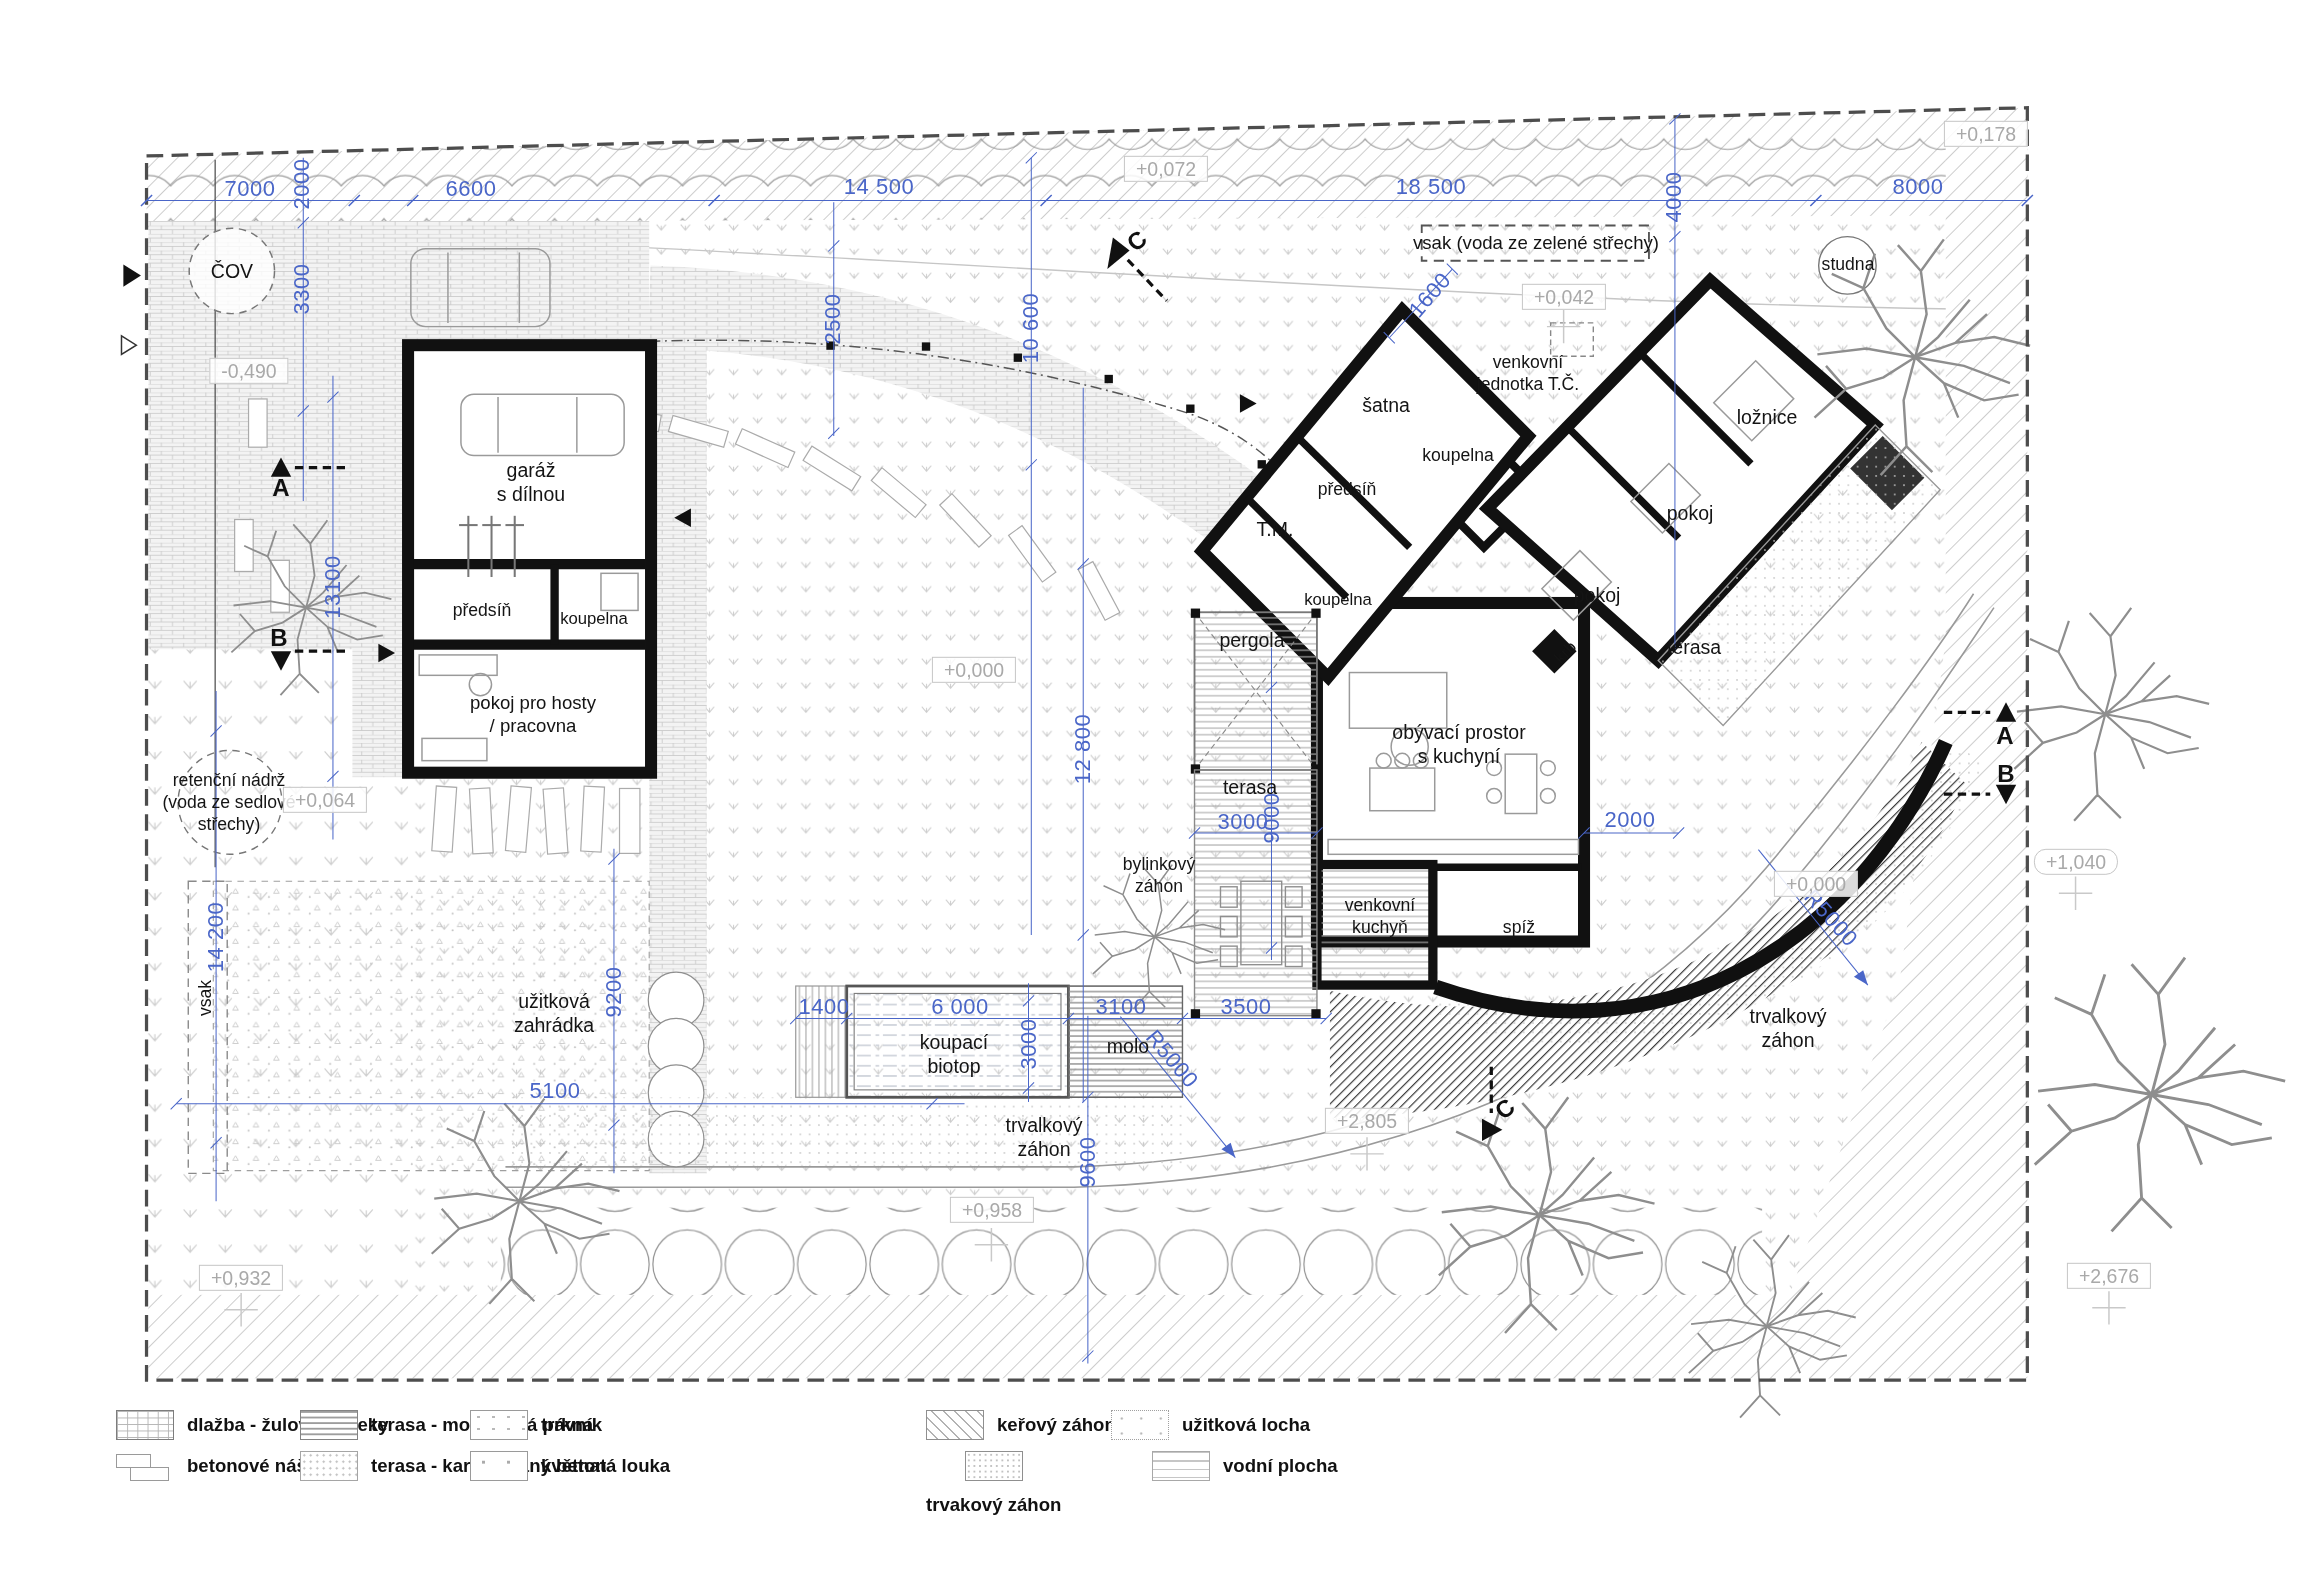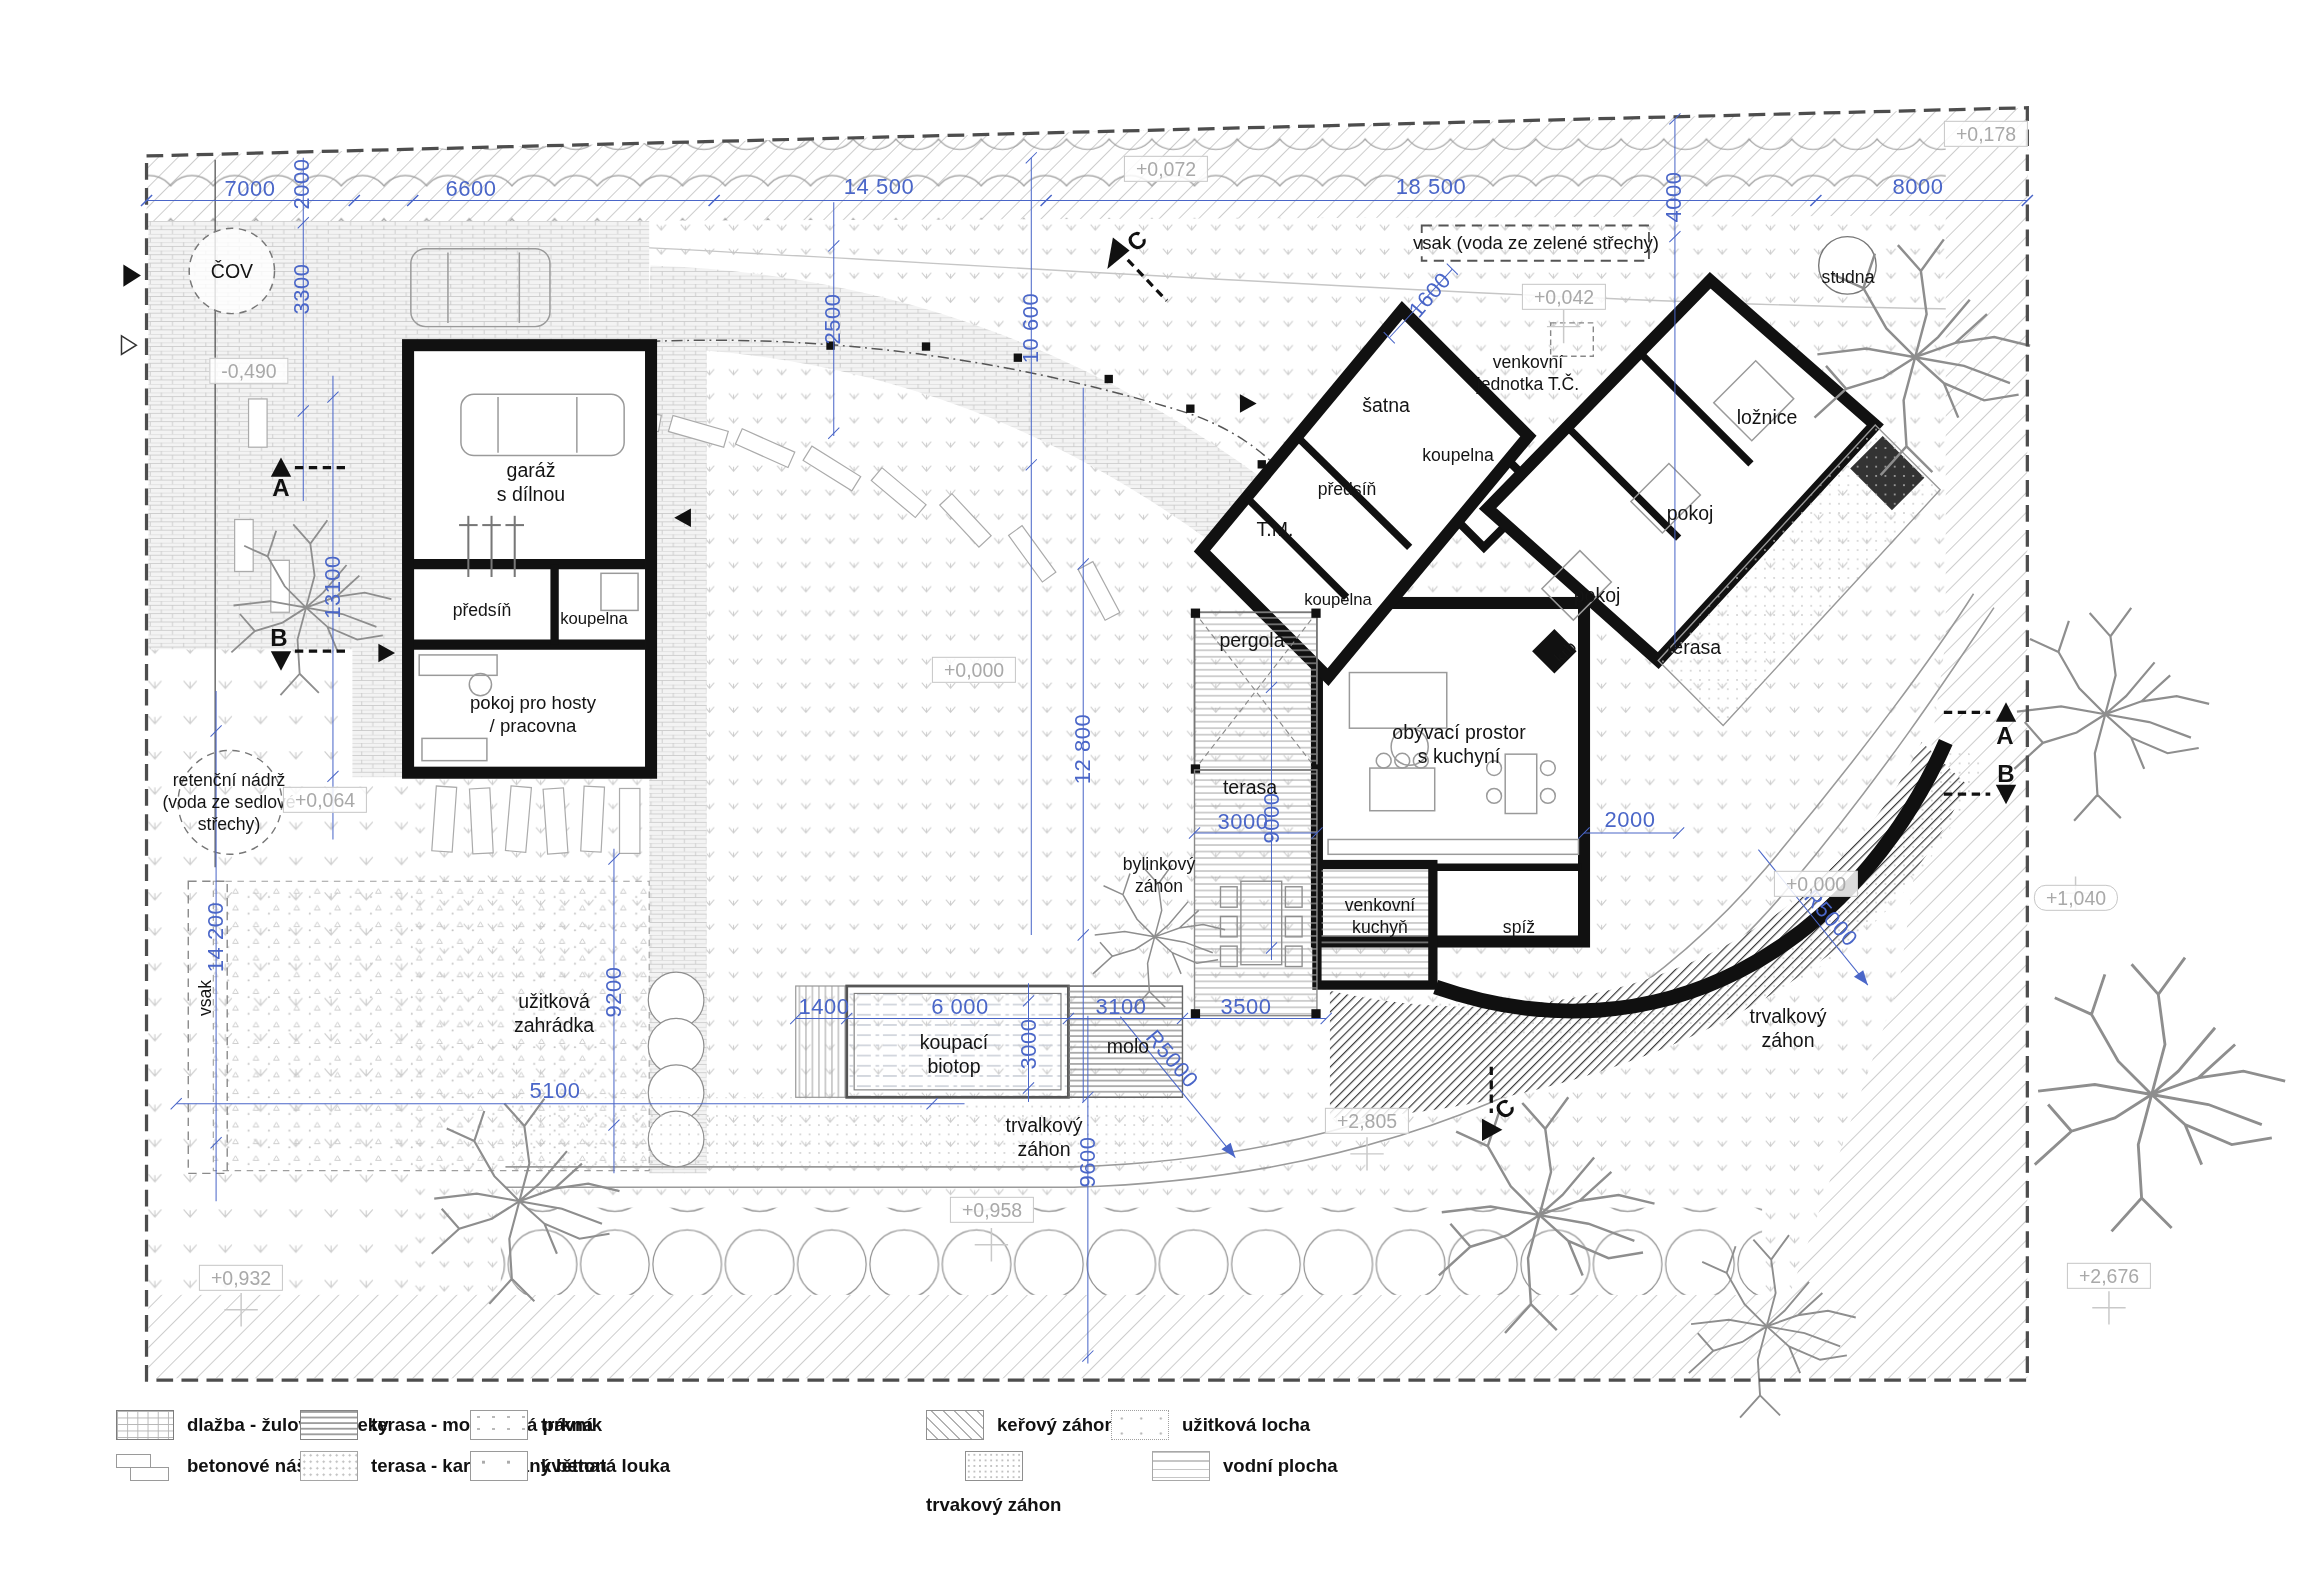--- a/index.html
+++ b/index.html
@@ -394,21 +394,21 @@
       <div class="lbl" style="left: 1597px; top: 595px;">pokoj</div>
       <div class="lbl" style="left: 1690px; top: 513px;">pokoj</div>
       <div class="lbl" style="left: 1767px; top: 417px;">ložnice</div>
       <div class="lbl" style="left: 1458px; top: 456px; font-size: 17.6px;">koupelna</div>
       <div class="lbl" style="left: 1386px; top: 405px;">šatna</div>
       <div class="lbl" style="left: 1347px; top: 490px; font-size: 17.6px;">předsíň</div>
       <div class="lbl" style="left: 1275px; top: 529px;">T.M.</div>
       <div class="lbl" style="left: 1338px; top: 600px; font-size: 16.7px;">koupelna</div>
       <div class="lbl" style="left: 1528px; top: 374px; font-size: 17.6px;">venkovní
 jednotka T.Č.</div>
-      <div class="lbl" style="left: 1848px; top: 265px; font-size: 17.6px; margin-top: 13px;">studna</div>
+      <div class="lbl" style="left: 1848px; top: 265px; font-size: 17.6px;">studna</div>
       <div class="lbl" style="left: 1536px; top: 243px; font-size: 18.6px;">vsak (voda ze zelené střechy)</div>
       <div class="lbl" style="left: 1788px; top: 1028px;">trvalkový
 záhon</div>
       <div class="dim" style="left: 250px; top: 189px;">7000</div>
       <div class="dim" style="left: 471px; top: 189px;">6600</div>
       <div class="dim" style="left: 879px; top: 187px;">14 500</div>
       <div class="dim" style="left: 1431px; top: 187px;">18 500</div>
       <div class="dim" style="left: 1918px; top: 187px;">8000</div>
       <div class="dim" style="left: 302px; top: 184px; transform: translate(-50%, -50%) rotate(-90deg);">2000</div>
       <div class="dim" style="left: 302px; top: 289px; transform: translate(-50%, -50%) rotate(-90deg);">3300</div>
@@ -432,21 +432,21 @@
       <div class="dim" style="left: 1430px; top: 295px; transform: translate(-50%, -50%) rotate(-49deg);">1600</div>
       <div class="dim" style="left: 1172px; top: 1059px; transform: translate(-50%, -50%) rotate(50deg);">R5000</div>
       <div class="dim" style="left: 1831px; top: 918px; transform: translate(-50%, -50%) rotate(48deg);">R5000</div>
       <div class="elev" style="left: 249px; top: 371px;">-0,490</div>
       <div class="elev" style="left: 325px; top: 800px;">+0,064</div>
       <div class="elev" style="left: 1166px; top: 169px;">+0,072</div>
       <div class="elev" style="left: 1564px; top: 297px;">+0,042</div>
       <div class="elev" style="left: 1986px; top: 134px;">+0,178</div>
       <div class="elev" style="left: 974px; top: 670px;">+0,000</div>
       <div class="elev" style="left: 1816px; top: 884px;">+0,000</div>
-      <div class="elev" style="left: 2076px; top: 898px; border-radius: 12px;">+1,040</div>
+      <div class="elev" style="left: 2076px; top: 862px; border-radius: 12px;">+1,040</div>
       <div class="elev" style="left: 1367px; top: 1121px;">+2,805</div>
       <div class="elev" style="left: 992px; top: 1210px;">+0,958</div>
       <div class="elev" style="left: 241px; top: 1278px;">+0,932</div>
       <div class="elev" style="left: 2109px; top: 1276px;">+2,676</div>
       <div class="sec" style="left: 281px; top: 488px;">A</div>
       <div class="sec" style="left: 279px; top: 638px;">B</div>
       <div class="sec" style="left: 2005px; top: 736px;">A</div>
       <div class="sec" style="left: 2006px; top: 774px;">B</div>
       <div class="sec" style="left: 1137px; top: 241px; transform: translate(-50%, -50%) rotate(-40deg);">C</div>
       <div class="sec" style="left: 1505px; top: 1109px; transform: translate(-50%, -50%) rotate(-40deg);">C</div>

